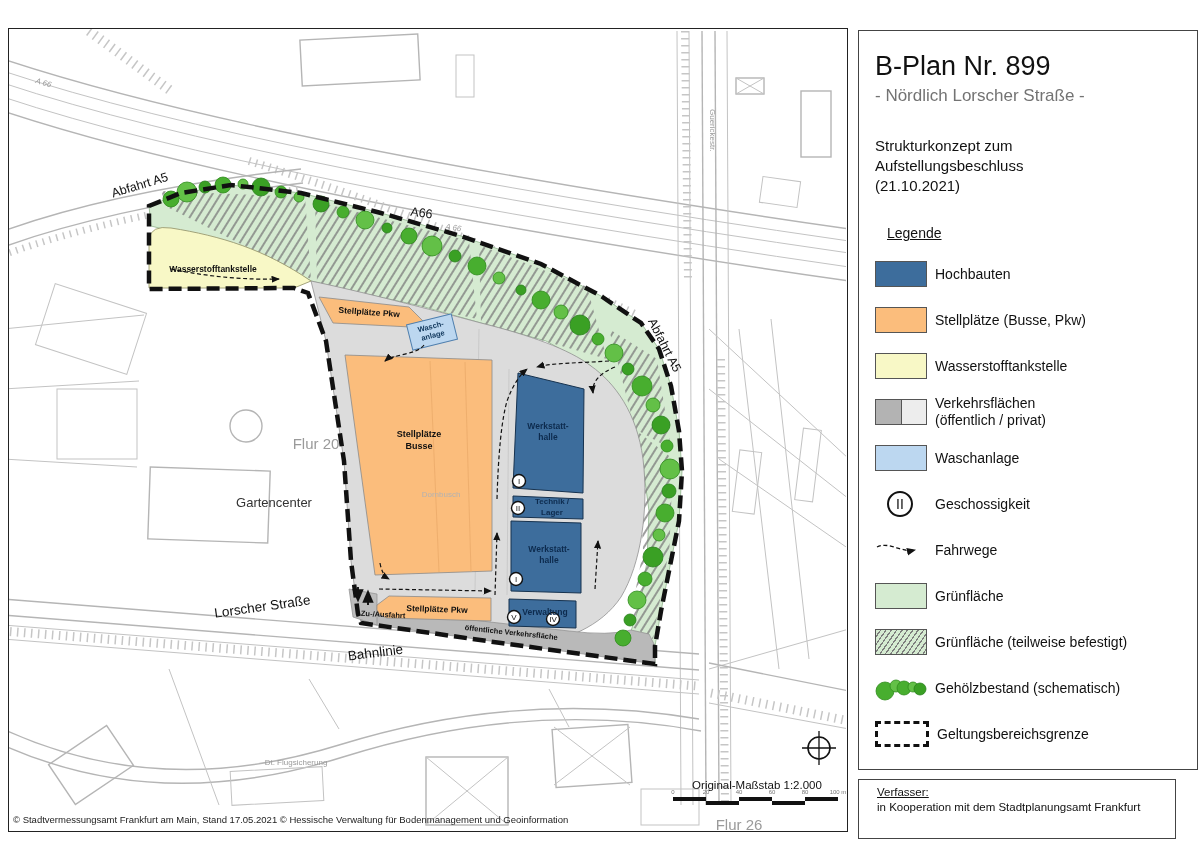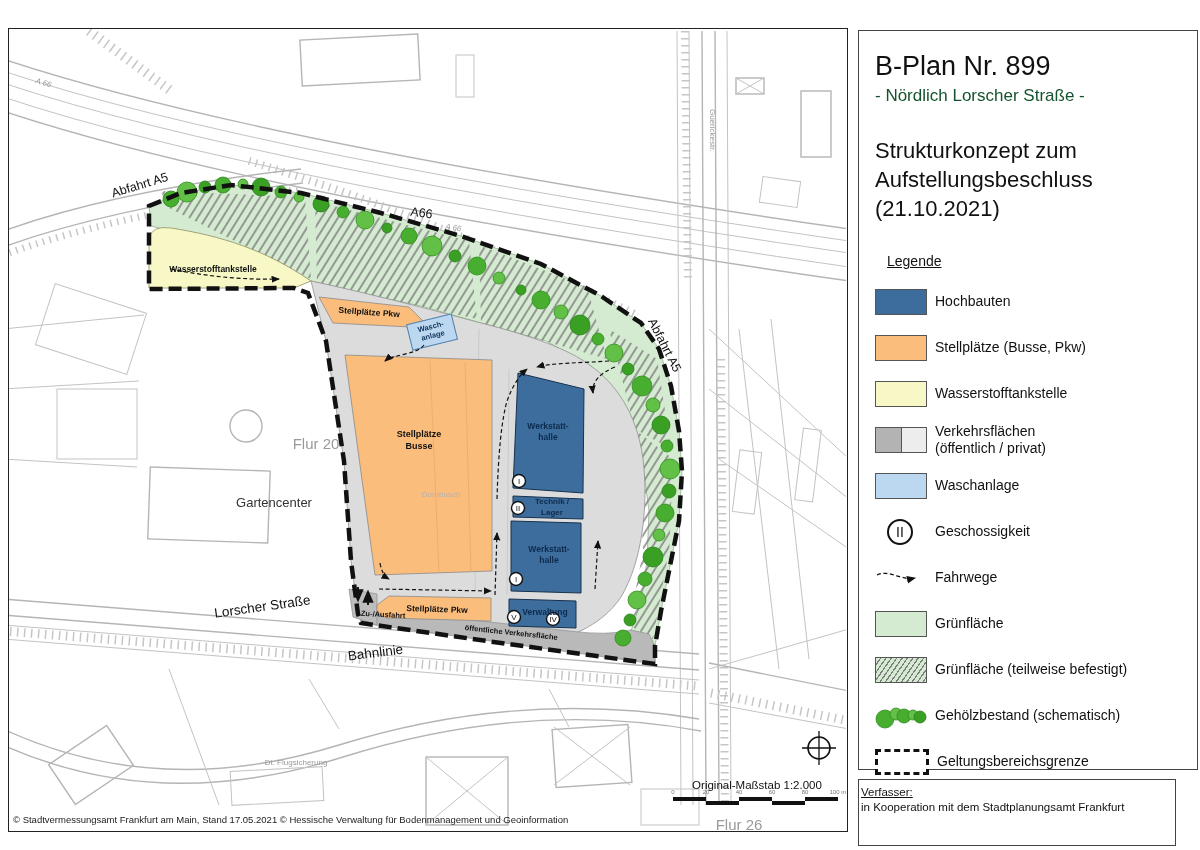--- a/index.html
+++ b/index.html
@@ -5,27 +5,27 @@
   html,body{margin:0;padding:0;background:#fff;}
   body{font-family:"Liberation Sans","DejaVu Sans",sans-serif;}
   .sheet{position:relative;width:1200px;height:850px;background:#fff;overflow:hidden;}
   .map-frame{position:absolute;left:8px;top:28px;width:840px;height:804px;
     border:1.5px solid #222;box-sizing:border-box;background:#fff;}
   .map-frame svg{display:block;}
 
   
   .panel{position:absolute;left:858px;top:30px;width:340px;height:740px;
     border:1.5px solid #444;box-sizing:border-box;background:#fff;padding:20px 4px 0 16px;}
-  .author-box{position:absolute;left:858px;top:779px;width:318px;height:67px;
-    border:1.5px solid #444;box-sizing:border-box;background:#fff;padding:5px 2px;
+  .author-box{position:absolute;left:858px;top:779px;width:318px;height:60px;
+    border:1.5px solid #444;box-sizing:border-box;background:#fff;padding:5px 18px;
     font-size:11.5px;line-height:1.3;color:#111;}
   .author-box .head{text-decoration:underline;}
   .title{font-size:27px;color:#111;margin:0 0 4px 0;font-weight:400;}
-  .subtitle{font-size:17px;color:#14532d;margin:0 0 30px 0;}
-  .concept{font-size:22px;color:#111;line-height:1.32;margin:13px 0 30px 0;}
+  .subtitle{font-size:17px;color:#737373;margin:0 0 30px 0;}
+  .concept{font-size:15px;color:#111;line-height:1.32;margin:13px 0 30px 0;}
   .legend-head{font-size:14px;color:#111;text-decoration:underline;margin:0 0 10px 12px;}
   .lrow{display:flex;align-items:center;height:46px;gap:8px;}
   .swatch{width:52px;height:26px;border:1px solid #555;box-sizing:border-box;flex:0 0 auto;}
   .sw-split{display:flex;padding:0;}
   .sw-split div{flex:1;height:100%;}
   .sw-split .a{background:#b3b3b3;border-right:1px solid #555;}
   .sw-split .b{background:#ededed;}
   .sw-hatch{background:
      repeating-linear-gradient(125deg, rgba(0,0,0,0) 0 3.2px, #7d7d7d 3.2px 4.4px),
      #d5ebd1;}

